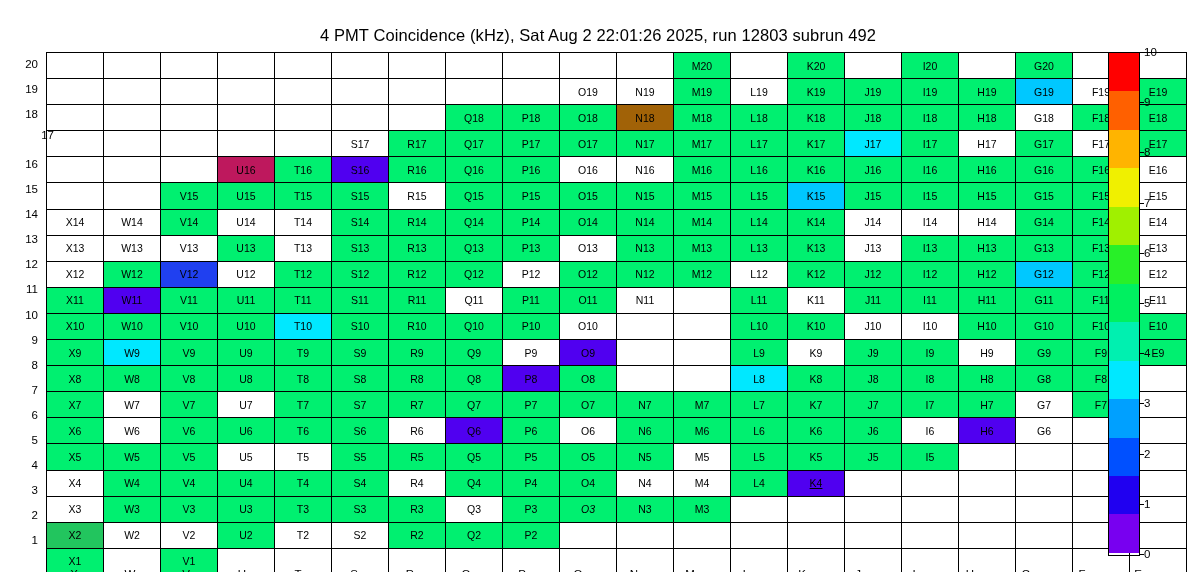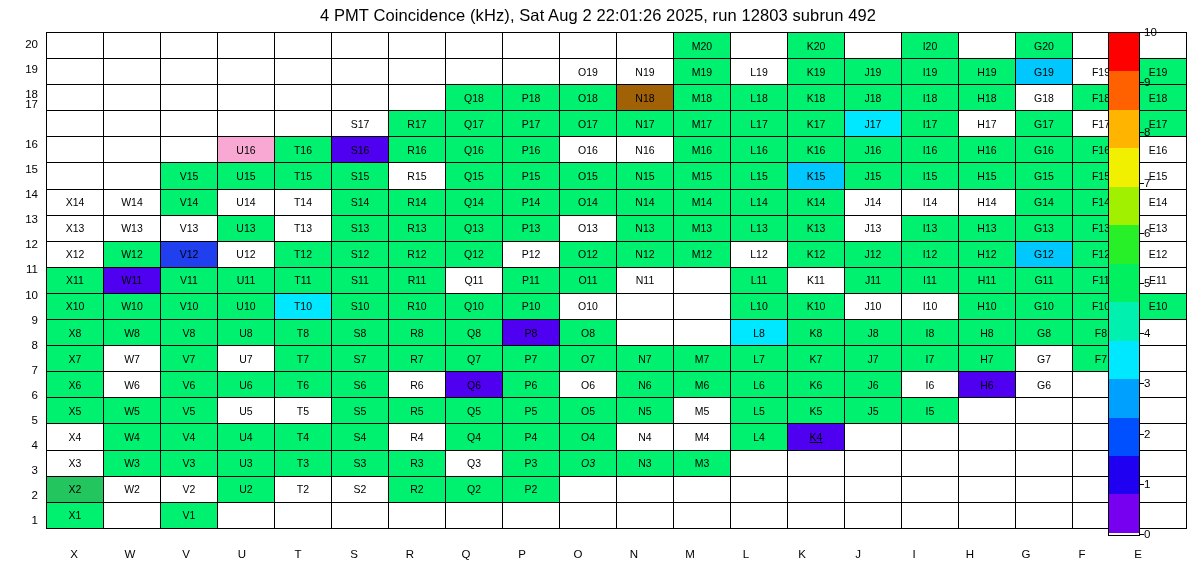--- a/index.html
+++ b/index.html
@@ -1,17 +1,17 @@
 <!DOCTYPE html>
 <html><head>
 <meta charset="utf-8">
 <style>
   html,body{margin:0;padding:0;background:#ffffff;}
   body{width:1196px;height:572px;font-family:"Liberation Sans",sans-serif;overflow:hidden;}
-  #root{position:relative;width:1196px;height:476px;}
+  #root{position:relative;width:1196px;height:476px;margin-top:20px;}
   #title{
     position:absolute;left:0;top:6px;width:1196px;text-align:center;
     font-size:16.5px;color:#000;letter-spacing:.1px;
   }
   
   #plot{position:absolute;left:46px;top:32px;}
   table.grid{border-collapse:collapse;table-layout:fixed;}
   table.grid td.cell{
     width:56px;height:25.1px;border:1px solid #000;
     text-align:center;vertical-align:middle;
@@ -126,21 +126,21 @@
             <td class="cell" style="background: rgb(0, 240, 112);">I17</td>
             <td class="cell" style="background: rgb(255, 255, 255);">H17</td>
             <td class="cell" style="background: rgb(0, 240, 112);">G17</td>
             <td class="cell" style="background: rgb(255, 255, 255);">F17</td>
             <td class="cell" style="background: rgb(0, 240, 112);">E17</td>
           </tr>
           <tr>
             <td class="cell" style="background: rgb(255, 255, 255);"></td>
             <td class="cell" style="background: rgb(255, 255, 255);"></td>
             <td class="cell" style="background: rgb(255, 255, 255);"></td>
-            <td class="cell" style="background: #f9a8d4;">U16</td>
+            <td class="cell" style="background: #be185d;">U16</td>
             <td class="cell" style="background: rgb(0, 240, 112);">T16</td>
             <td class="cell" style="background: rgb(80, 0, 240);">S16</td>
             <td class="cell" style="background: rgb(0, 240, 112);">R16</td>
             <td class="cell" style="background: rgb(0, 240, 112);">Q16</td>
             <td class="cell" style="background: rgb(0, 240, 112);">P16</td>
             <td class="cell" style="background: rgb(255, 255, 255);">O16</td>
             <td class="cell" style="background: rgb(255, 255, 255);">N16</td>
             <td class="cell" style="background: rgb(0, 240, 112);">M16</td>
             <td class="cell" style="background: rgb(0, 240, 112);">L16</td>
             <td class="cell" style="background: rgb(0, 240, 112);">K16</td>
@@ -275,20 +275,42 @@
             <td class="cell" style="background: rgb(255, 255, 255);"></td>
             <td class="cell" style="background: rgb(255, 255, 255);"></td>
             <td class="cell" style="background: rgb(0, 240, 112);">L10</td>
             <td class="cell" style="background: rgb(0, 240, 112);">K10</td>
             <td class="cell" style="background: rgb(255, 255, 255);">J10</td>
             <td class="cell" style="background: rgb(255, 255, 255);">I10</td>
             <td class="cell" style="background: rgb(0, 240, 112);">H10</td>
             <td class="cell" style="background: rgb(0, 240, 112);">G10</td>
             <td class="cell" style="background: rgb(0, 240, 112);">F10</td>
             <td class="cell" style="background: rgb(0, 240, 112);">E10</td>
+          </tr>
+          <tr>
+            <td class="cell" style="background: rgb(0, 240, 112);">X9</td>
+            <td class="cell" style="background: rgb(0, 232, 255);">W9</td>
+            <td class="cell" style="background: rgb(0, 240, 112);">V9</td>
+            <td class="cell" style="background: rgb(0, 240, 112);">U9</td>
+            <td class="cell" style="background: rgb(0, 240, 112);">T9</td>
+            <td class="cell" style="background: rgb(0, 240, 112);">S9</td>
+            <td class="cell" style="background: rgb(0, 240, 112);">R9</td>
+            <td class="cell" style="background: rgb(0, 240, 112);">Q9</td>
+            <td class="cell" style="background: rgb(255, 255, 255);">P9</td>
+            <td class="cell" style="background: rgb(80, 0, 240);">O9</td>
+            <td class="cell" style="background: rgb(255, 255, 255);"></td>
+            <td class="cell" style="background: rgb(255, 255, 255);"></td>
+            <td class="cell" style="background: rgb(0, 240, 112);">L9</td>
+            <td class="cell" style="background: rgb(255, 255, 255);">K9</td>
+            <td class="cell" style="background: rgb(0, 240, 112);">J9</td>
+            <td class="cell" style="background: rgb(0, 240, 112);">I9</td>
+            <td class="cell" style="background: rgb(255, 255, 255);">H9</td>
+            <td class="cell" style="background: rgb(0, 240, 112);">G9</td>
+            <td class="cell" style="background: rgb(0, 240, 112);">F9</td>
+            <td class="cell" style="background: rgb(0, 240, 112);">E9</td>
           </tr>
           <tr>
             <td class="cell" style="background: rgb(0, 240, 112);">X8</td>
             <td class="cell" style="background: rgb(0, 240, 112);">W8</td>
             <td class="cell" style="background: rgb(0, 240, 112);">V8</td>
             <td class="cell" style="background: rgb(0, 240, 112);">U8</td>
             <td class="cell" style="background: rgb(0, 240, 112);">T8</td>
             <td class="cell" style="background: rgb(0, 240, 112);">S8</td>
             <td class="cell" style="background: rgb(0, 240, 112);">R8</td>
             <td class="cell" style="background: rgb(0, 240, 112);">Q8</td>
@@ -476,21 +498,21 @@
       <div style="background: rgb(0, 232, 255); height: 38.4615px;"></div>
       <div style="background: rgb(0, 160, 255); height: 38.4615px;"></div>
       <div style="background: rgb(0, 80, 255); height: 38.4615px;"></div>
       <div style="background: rgb(32, 0, 240); height: 38.4615px;"></div>
       <div style="background: rgb(120, 0, 240); height: 38.4615px;"></div>
     </div>
   <div id="cbticks"></div>
 <div class="ylab" style="top: 37.55px;">20</div>
     <div class="ylab" style="top: 62.65px;">19</div>
     <div class="ylab" style="top: 87.75px;">18</div>
-    <div class="ylab" style="top: 98px;">17</div>
+    <div class="ylab" style="top: 109px; padding-left: 16px;">17</div>
     <div class="ylab" style="top: 137.95px;">16</div>
     <div class="ylab" style="top: 163.05px;">15</div>
     <div class="ylab" style="top: 188.15px;">14</div>
     <div class="ylab" style="top: 213.25px;">13</div>
     <div class="ylab" style="top: 238.35px;">12</div>
     <div class="ylab" style="top: 263.45px;">11</div>
     <div class="ylab" style="top: 288.55px;">10</div>
     <div class="ylab" style="top: 313.65px;">9</div>
     <div class="ylab" style="top: 338.75px;">8</div>
     <div class="ylab" style="top: 363.85px;">7</div>

